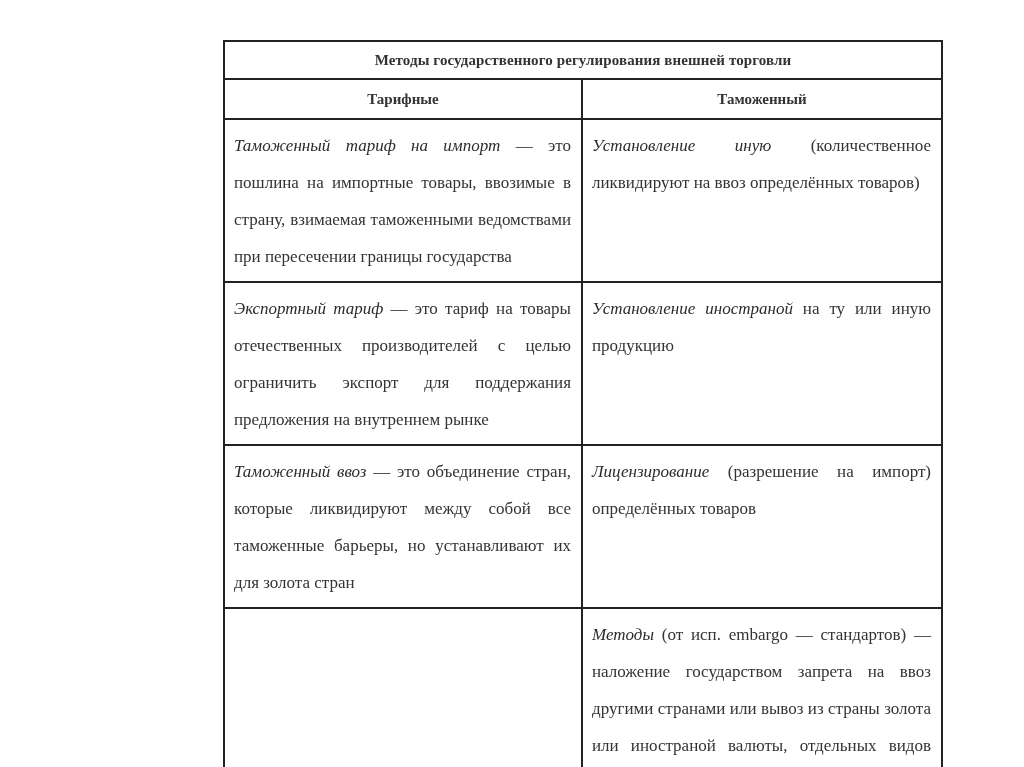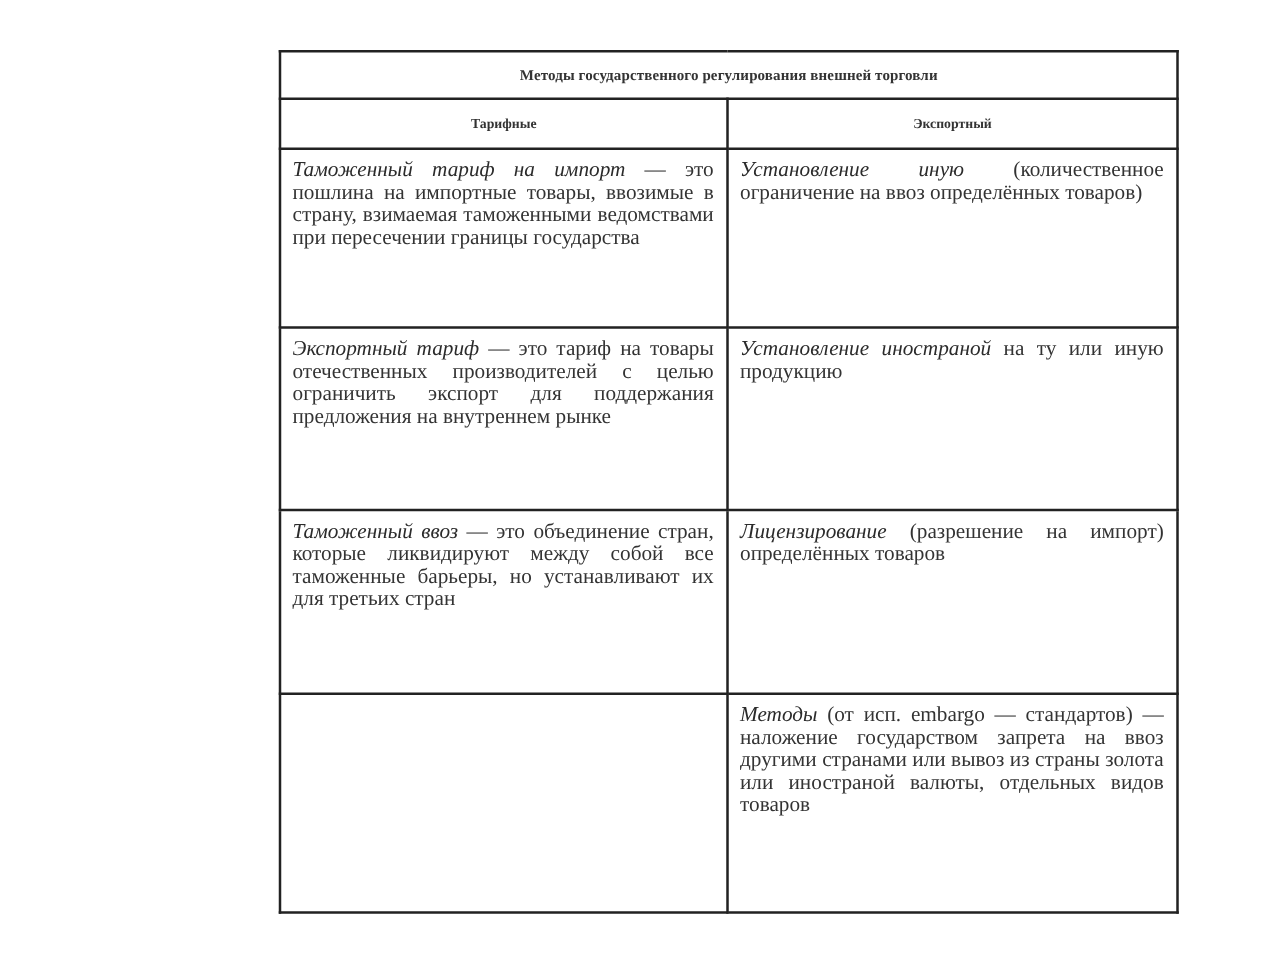--- a/index.html
+++ b/index.html
@@ -30,40 +30,40 @@
       border: 2px solid #222222;
       vertical-align: top;
       padding: 0;
     }
     .title-cell {
       height: 36px;
       text-align: center;
       vertical-align: middle !important;
       font-family: "Liberation Serif", "DejaVu Serif", serif;
       font-weight: bold;
-      font-size: 12px;
+      font-size: 15px;
       color: #333333;
       letter-spacing: 0.1px;
     }
     .head-cell {
       height: 38px;
       text-align: center;
       vertical-align: middle !important;
       font-family: "Liberation Serif", "DejaVu Serif", serif;
       font-weight: bold;
-      font-size: 11px;
+      font-size: 15px;
       color: #333333;
     }
     col.c1 { width: 358px; }
     col.c2 { width: 360px; }
     .cell {
       padding: 7px 10px 6px 9px !important;
       font-family: "Liberation Serif", "DejaVu Serif", serif;
       font-size: 17px;
-      line-height: 18px;
+      line-height: 37px;
       text-align: justify;
       color: #333333;
     }
     .term {
       font-style: italic;
       color: #2b2b2b;
     }
     .row1 td { height: 128px; }
     .row2 td { height: 131px; }
     .row3 td { height: 132px; }
@@ -77,32 +77,32 @@
     <colgroup>
       <col class="c1">
       <col class="c2">
     </colgroup>
     <tbody>
         <tr>
       <td colspan="2" class="title-cell">Методы государственного регулирования внешней торговли</td>
     </tr>
     <tr>
       <td class="head-cell">Тарифные</td>
-      <td class="head-cell">Экспортный</td>
+      <td class="head-cell">Таможенный</td>
     </tr>
     <tr class="row1">
       <td class="cell"><span class="term">Таможенный тариф на импорт</span><span> — это пошлина на импортные товары, ввозимые в страну, взимаемая таможенными ведомствами при пересечении границы государства</span></td>
-      <td class="cell"><span class="term">Установление иную</span><span> (количественное ограничение на ввоз определённых товаров)</span></td>
+      <td class="cell"><span class="term">Установление иную</span><span> (количественное ликвидируют на ввоз определённых товаров)</span></td>
     </tr>
     <tr class="row2">
       <td class="cell"><span class="term">Экспортный тариф</span><span> — это тариф на товары отечественных производителей с целью ограничить экспорт для поддержания предложения на внутреннем рынке</span></td>
       <td class="cell"><span class="term">Установление иностраной</span><span> на ту или иную продукцию</span></td>
     </tr>
     <tr class="row3">
-      <td class="cell"><span class="term">Таможенный ввоз</span><span> — это объединение стран, которые ликвидируют между собой все таможенные барьеры, но устанавливают их для третьих стран</span></td>
+      <td class="cell"><span class="term">Таможенный ввоз</span><span> — это объединение стран, которые ликвидируют между собой все таможенные барьеры, но устанавливают их для золота стран</span></td>
       <td class="cell"><span class="term">Лицензирование</span><span> (разрешение на импорт) определённых товаров</span></td>
     </tr>
     <tr class="row4">
       <td class="cell"><span class="term"></span><span></span></td>
       <td class="cell"><span class="term">Методы</span><span> (от исп. embargo — стандартов) — наложение государством запрета на ввоз другими странами или вывоз из страны золота или иностраной валюты, отдельных видов товаров</span></td>
     </tr>
   </tbody>
     </table>
 </div>
 

